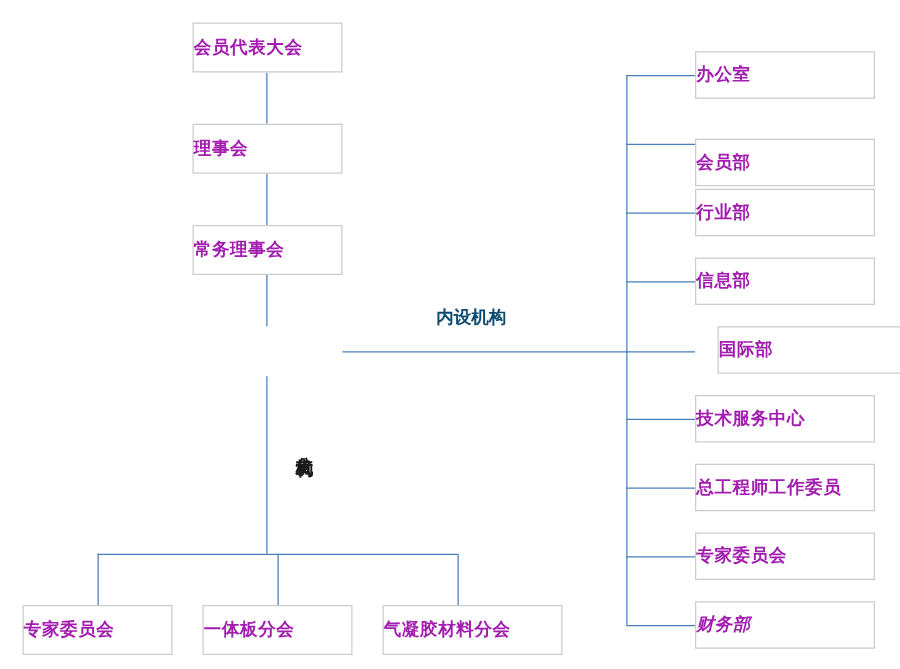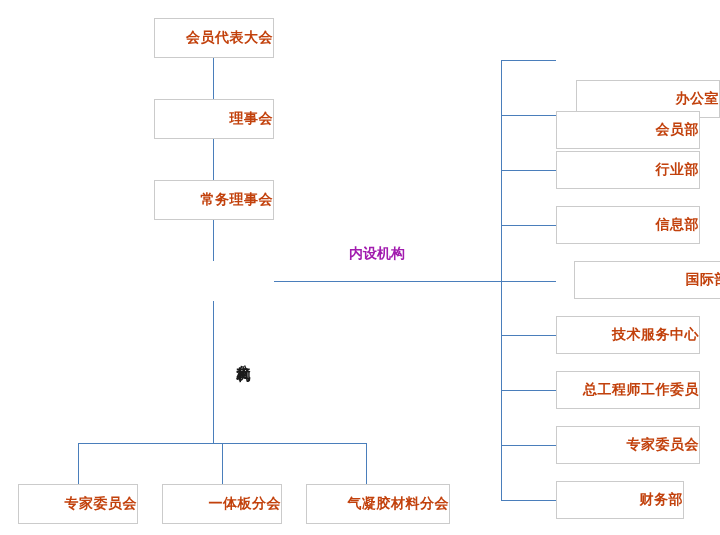--- a/index.html
+++ b/index.html
@@ -17,38 +17,38 @@
     background: #ffffff;
     overflow: hidden;
   }
   .node-box {
     position: absolute;
     box-sizing: border-box;
     border: 1px solid #cbcbcb;
     background: #ffffff;
     display: flex;
     align-items: center;
-    justify-content: flex-end;
-    color: #c2410c;
+    justify-content: flex-start;
+    color: #a21caf;
     font-size: 14px;
     font-weight: bold;
     letter-spacing: 0.5px;
     white-space: nowrap;
     z-index: 3;
   }
   .conn {
     position: absolute;
     background: #4a7ebb;
     z-index: 1;
   }
   .conn-v { width: 1px; }
   .conn-h { height: 1px; }
   .edge-label {
     position: absolute;
-    color: #a21caf;
+    color: #0c4a6e;
     font-size: 14px;
     font-weight: bold;
     white-space: nowrap;
     background: #ffffff;
     z-index: 4;
   }
   .edge-label-vertical {
     position: absolute;
     color: #1a1a1a;
     font-size: 14px;
@@ -100,21 +100,21 @@
     <span>理事会</span>
   </div>
   <div class="node-box" style="left:154px; top:180px; width:120px; height:40px;">
     <span>常务理事会</span>
   </div>
 
   <div class="edge-label" style="left:345px; top:245px; padding:0 4px;">内设机构</div>
 
   <div class="edge-label-vertical" style="left:237px; top:352px;">分支机构</div>
 
-  <div class="node-box" style="left:576px; top:41px; width:144px; height:38px;margin-top:39px;">
+  <div class="node-box" style="left:556px; top:41px; width:144px; height:38px;">
     <span>办公室</span>
   </div>
   <div class="node-box" style="left:556px; top:111px; width:144px; height:38px;">
     <span>会员部</span>
   </div>
   <div class="node-box" style="left:556px; top:151px; width:144px; height:38px;">
     <span>行业部</span>
   </div>
   <div class="node-box" style="left:556px; top:206px; width:144px; height:38px;">
     <span>信息部</span>
@@ -124,21 +124,21 @@
   </div>
   <div class="node-box" style="left:556px; top:316px; width:144px; height:38px;">
     <span>技术服务中心</span>
   </div>
   <div class="node-box" style="left:556px; top:371px; width:144px; height:38px;">
     <span>总工程师工作委员</span>
   </div>
   <div class="node-box" style="left:556px; top:426px; width:144px; height:38px;">
     <span>专家委员会</span>
   </div>
-  <div class="node-box" style="left:556px; top:481px; width:128px; height:38px;">
+  <div class="node-box" style="left:556px; top:481px; width:144px; height:38px;font-style:italic;">
     <span>财务部</span>
   </div>
 
   <div class="node-box" style="left:18px; top:484px; width:120px; height:40px;">
     <span>专家委员会</span>
   </div>
   <div class="node-box" style="left:162px; top:484px; width:120px; height:40px;">
     <span>一体板分会</span>
   </div>
   <div class="node-box" style="left:306px; top:484px; width:144px; height:40px;">

